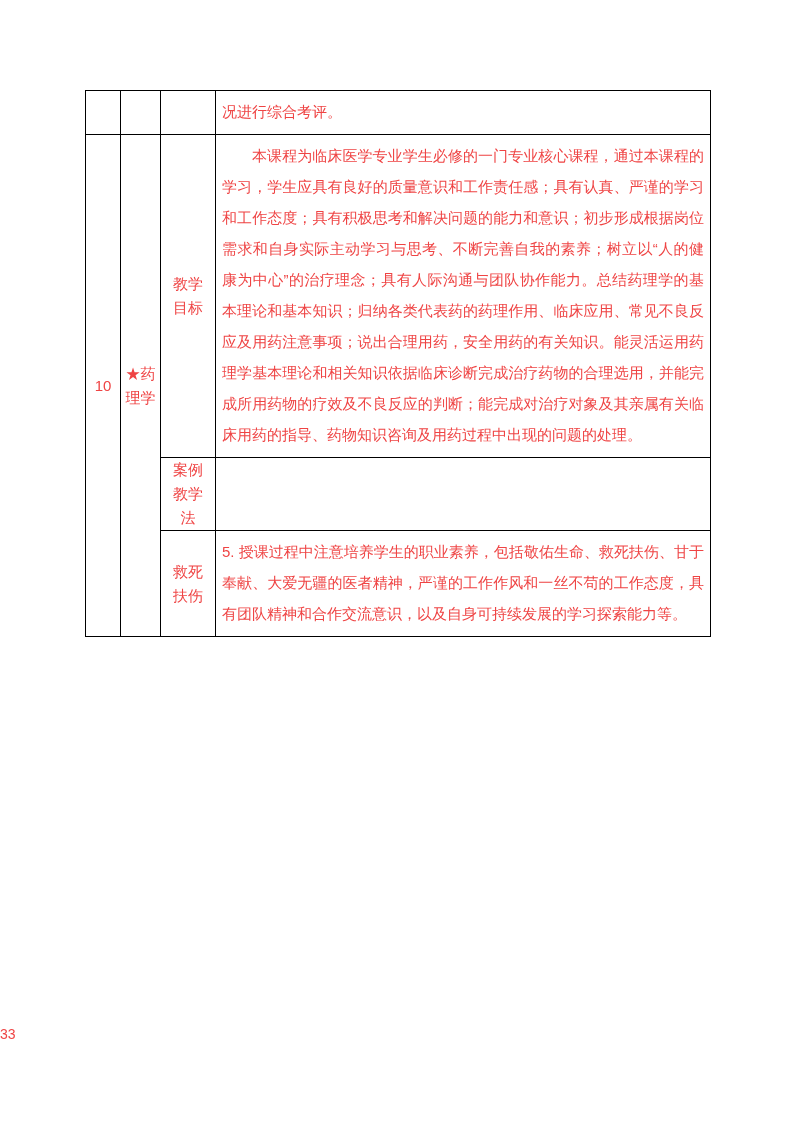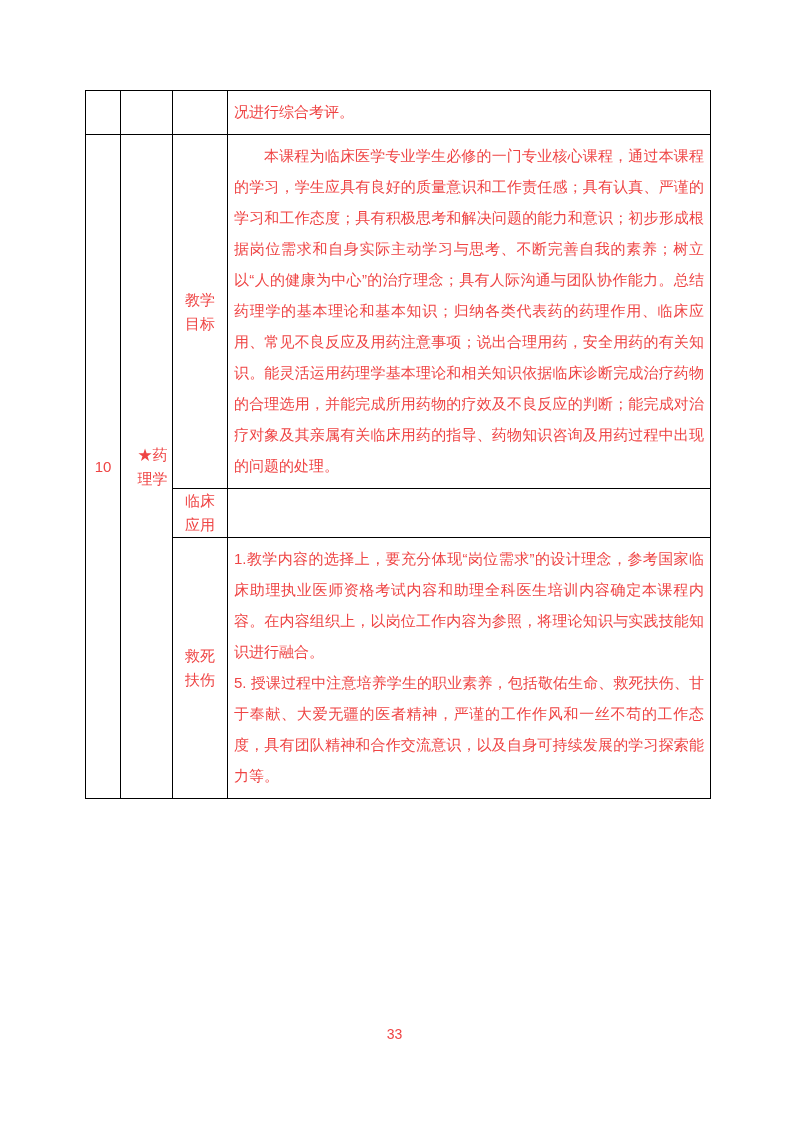--- a/index.html
+++ b/index.html
@@ -18,21 +18,21 @@
     position: absolute;
     left: 85px;
     top: 90px;
     width: 626px;
     border: 1px solid #000;
     background: #fff;
   }
   .t-row { display: flex; align-items: stretch; }
   .cont-row { border-bottom: 1px solid #000; }
   .col-num   { flex: 0 0 35px; width: 35px; border-right: 1px solid #000; }
-  .col-course{ flex: 0 0 40px; width: 40px; border-right: 1px solid #000; margin-left: 12px; }
+  .col-course{ flex: 0 0 40px; width: 40px; border-right: 1px solid #000; }
   .col-label { flex: 0 0 55px; width: 55px; border-right: 1px solid #000; }
   .col-content {
     flex: 1 1 auto;
     padding: 5px 6px 7px 6px;
     font-size: 15px;
     line-height: 31px;
     text-align: justify;
     text-justify: inter-ideograph;
   }
   .col-content p { margin: 0; }
@@ -52,23 +52,22 @@
     font-size: 15px;
   }
   .sections { flex: 1 1 auto; display: flex; flex-direction: column; }
   .section { display: flex; align-items: stretch; flex: 1 1 auto; }
   .section + .section { border-top: 1px solid #000; }
   .page-number {
     position: absolute;
     left: 0;
     right: 16px;
     top: 1026px;
-    text-align: center;
+    text-align: left;
     font-size: 14px;
-    padding-left: 12px;
   }
 </style>
 </head>
 <body>
 
 <div class="page">
 
   <div class="doc-table">
 
     <div class="t-row cont-row">
@@ -94,30 +93,29 @@
           <div class="col-label center">
             <span class="stack-2">教学目标</span>
           </div>
           <div class="col-content">
             <p class="indent">本课程为临床医学专业学生必修的一门专业核心课程，通过本课程的学习，学生应具有良好的质量意识和工作责任感；具有认真、严谨的学习和工作态度；具有积极思考和解决问题的能力和意识；初步形成根据岗位需求和自身实际主动学习与思考、不断完善自我的素养；树立以“人的健康为中心”的治疗理念；具有人际沟通与团队协作能力。总结药理学的基本理论和基本知识；归纳各类代表药的药理作用、临床应用、常见不良反应及用药注意事项；说出合理用药，安全用药的有关知识。能灵活运用药理学基本理论和相关知识依据临床诊断完成治疗药物的合理选用，并能完成所用药物的疗效及不良反应的判断；能完成对治疗对象及其亲属有关临床用药的指导、药物知识咨询及用药过程中出现的问题的处理。</p>
           </div>
         </div>
 
         <div class="section">
           <div class="col-label center">
-            <span class="stack-2">临床应用</span>
+            <span class="stack-2">案例教学法</span>
           </div>
         </div>
 
         <div class="section">
           <div class="col-label center">
             <span class="stack-2">救死扶伤</span>
           </div>
           <div class="col-content">
-            <p>1.教学内容的选择上，要充分体现“岗位需求”的设计理念，参考国家临床助理执业医师资格考试内容和助理全科医生培训内容确定本课程内容。在内容组织上，以岗位工作内容为参照，将理论知识与实践技能知识进行融合。</p>
             <p>5. 授课过程中注意培养学生的职业素养，包括敬佑生命、救死扶伤、甘于奉献、大爱无疆的医者精神，严谨的工作作风和一丝不苟的工作态度，具有团队精神和合作交流意识，以及自身可持续发展的学习探索能力等。</p>
           </div>
         </div>
 
       </div>
     </div>
 
   </div>
 
   <div class="page-number">33</div>

